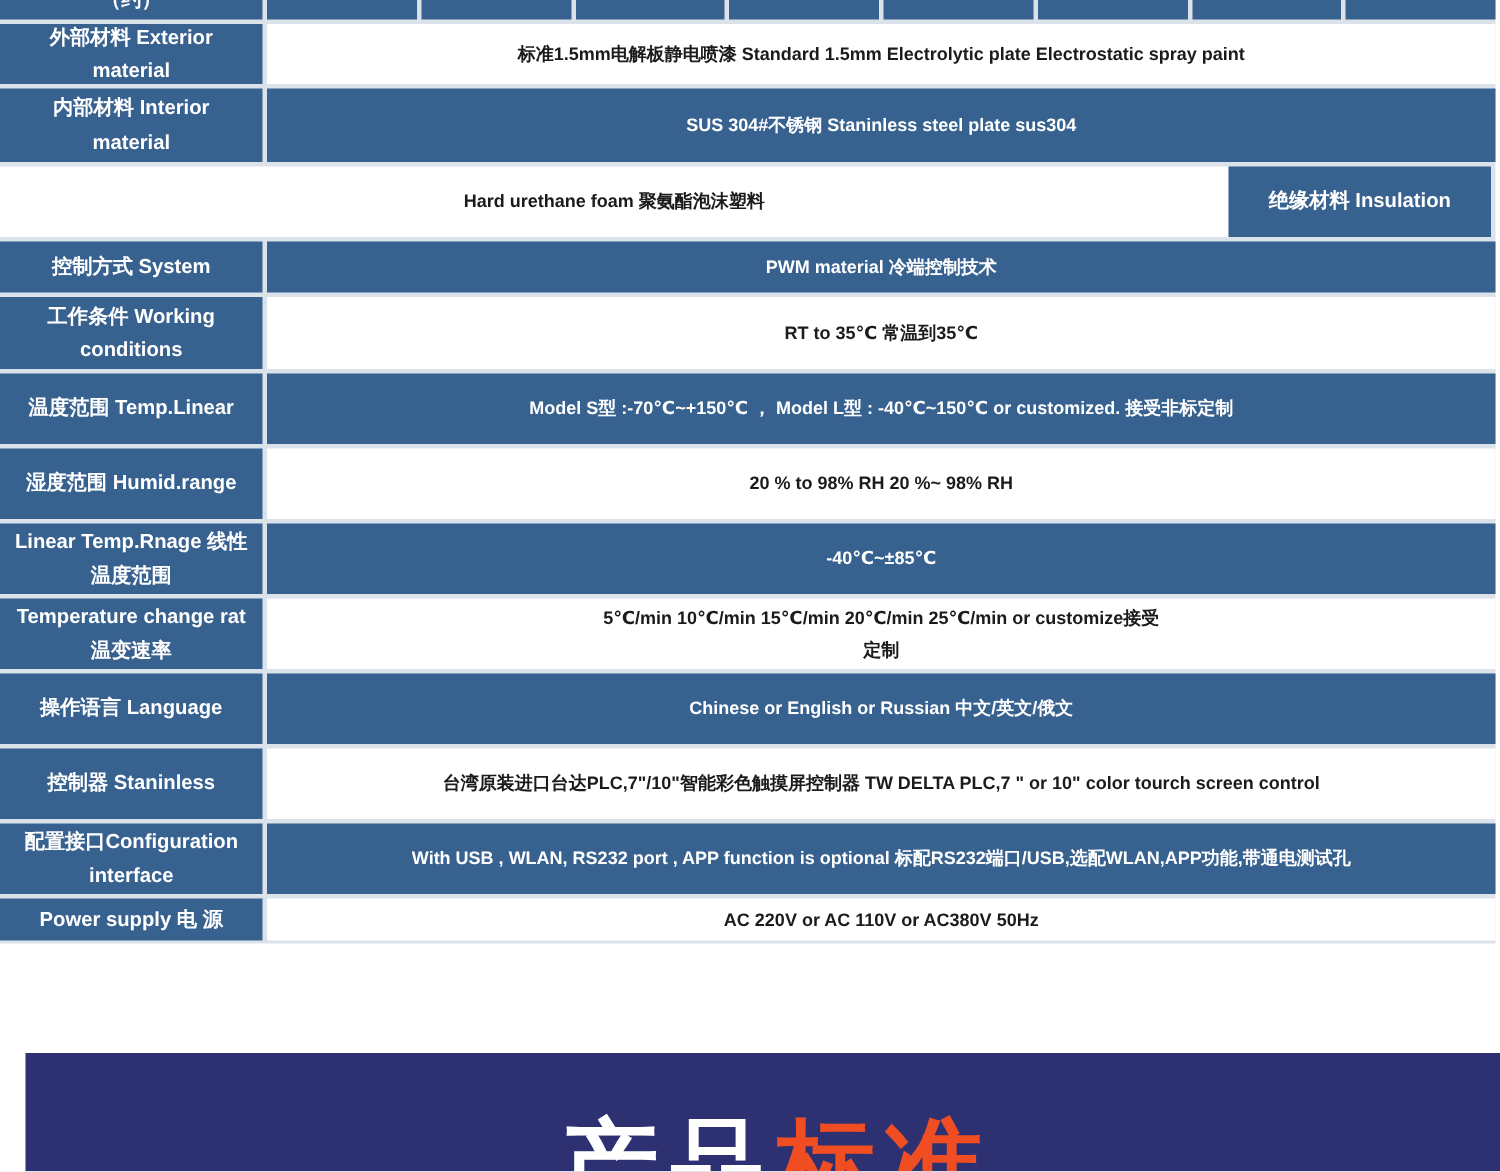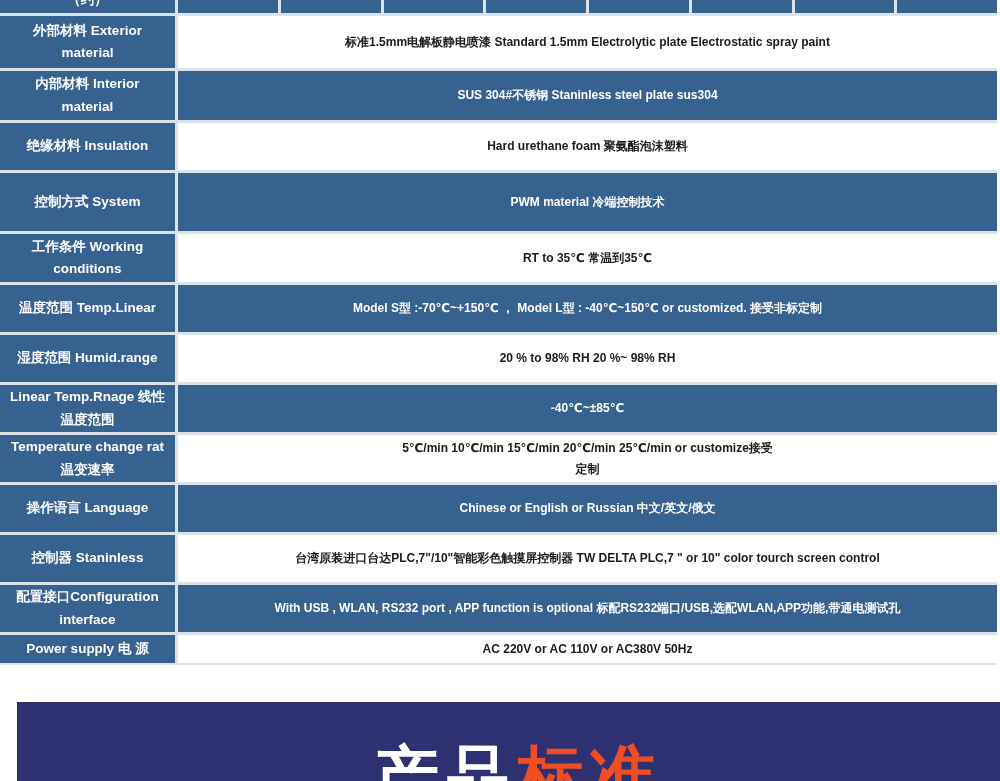--- a/index.html
+++ b/index.html
@@ -19,23 +19,23 @@
 
   .partial-row{display:flex;height:13px;margin-bottom:3px;}
   .partial-row .label-cell{width:175px;flex:none;margin-right:3px;overflow:hidden;
     display:flex;justify-content:center;align-items:flex-start;}
   .partial-row .clip-text{display:block;margin-top:-9px;font-size:13.5px;font-weight:bold;
     color:var(--text-white);line-height:1.4;}
   .partial-cells{flex:1;display:flex;gap:3px;}
   .partial-cells .empty-cell{flex:1;background:var(--cell-blue);}
 
   .row{display:flex;width:997px;margin-bottom:3px;height:47px;}
-  #rows .row:nth-child(1){height:52px;}
+  #rows .row:nth-child(1){height:40px;}
   #rows .row:nth-child(2){height:49px;}
-  #rows .row:nth-child(4){height:58px;}
+  #rows .row:nth-child(4){height:34px;}
   #rows .row:nth-child(5){height:48px;}
   #rows .row:nth-child(13){height:28px;margin-bottom:2px;}
 
   .cell{display:flex;align-items:center;justify-content:center;text-align:center;}
   .label-cell{width:175px;flex:none;background:var(--cell-blue);color:var(--text-white);
     font-size:13.5px;font-weight:bold;line-height:1.65;white-space:pre-line;margin-right:3px;
     padding:0 1px;}
   .value-cell{flex:1;font-size:12px;font-weight:bold;line-height:1.75;white-space:pre-line;
     padding:0 8px;}
   .value-cell.light{background:#ffffff;color:var(--text-dark);}
@@ -86,25 +86,25 @@
     <div class="cell label-cell">
       <span>内部材料 Interior
 material</span>
     </div>
     <div class="cell value-cell dark">
       <span>SUS 304#不锈钢 Staninless steel plate sus304</span>
     </div>
   </div>
 
   <div class="row">
+    <div class="cell value-cell light">
+      <span>Hard urethane foam 聚氨酯泡沫塑料</span>
+    </div>
     <div class="cell label-cell">
       <span>绝缘材料 Insulation</span>
-    </div>
-    <div class="cell value-cell light">
-      <span>Hard urethane foam 聚氨酯泡沫塑料</span>
     </div>
   </div>
 
   <div class="row">
     <div class="cell label-cell">
       <span>控制方式 System</span>
     </div>
     <div class="cell value-cell dark">
       <span>PWM material 冷端控制技术</span>
     </div>

